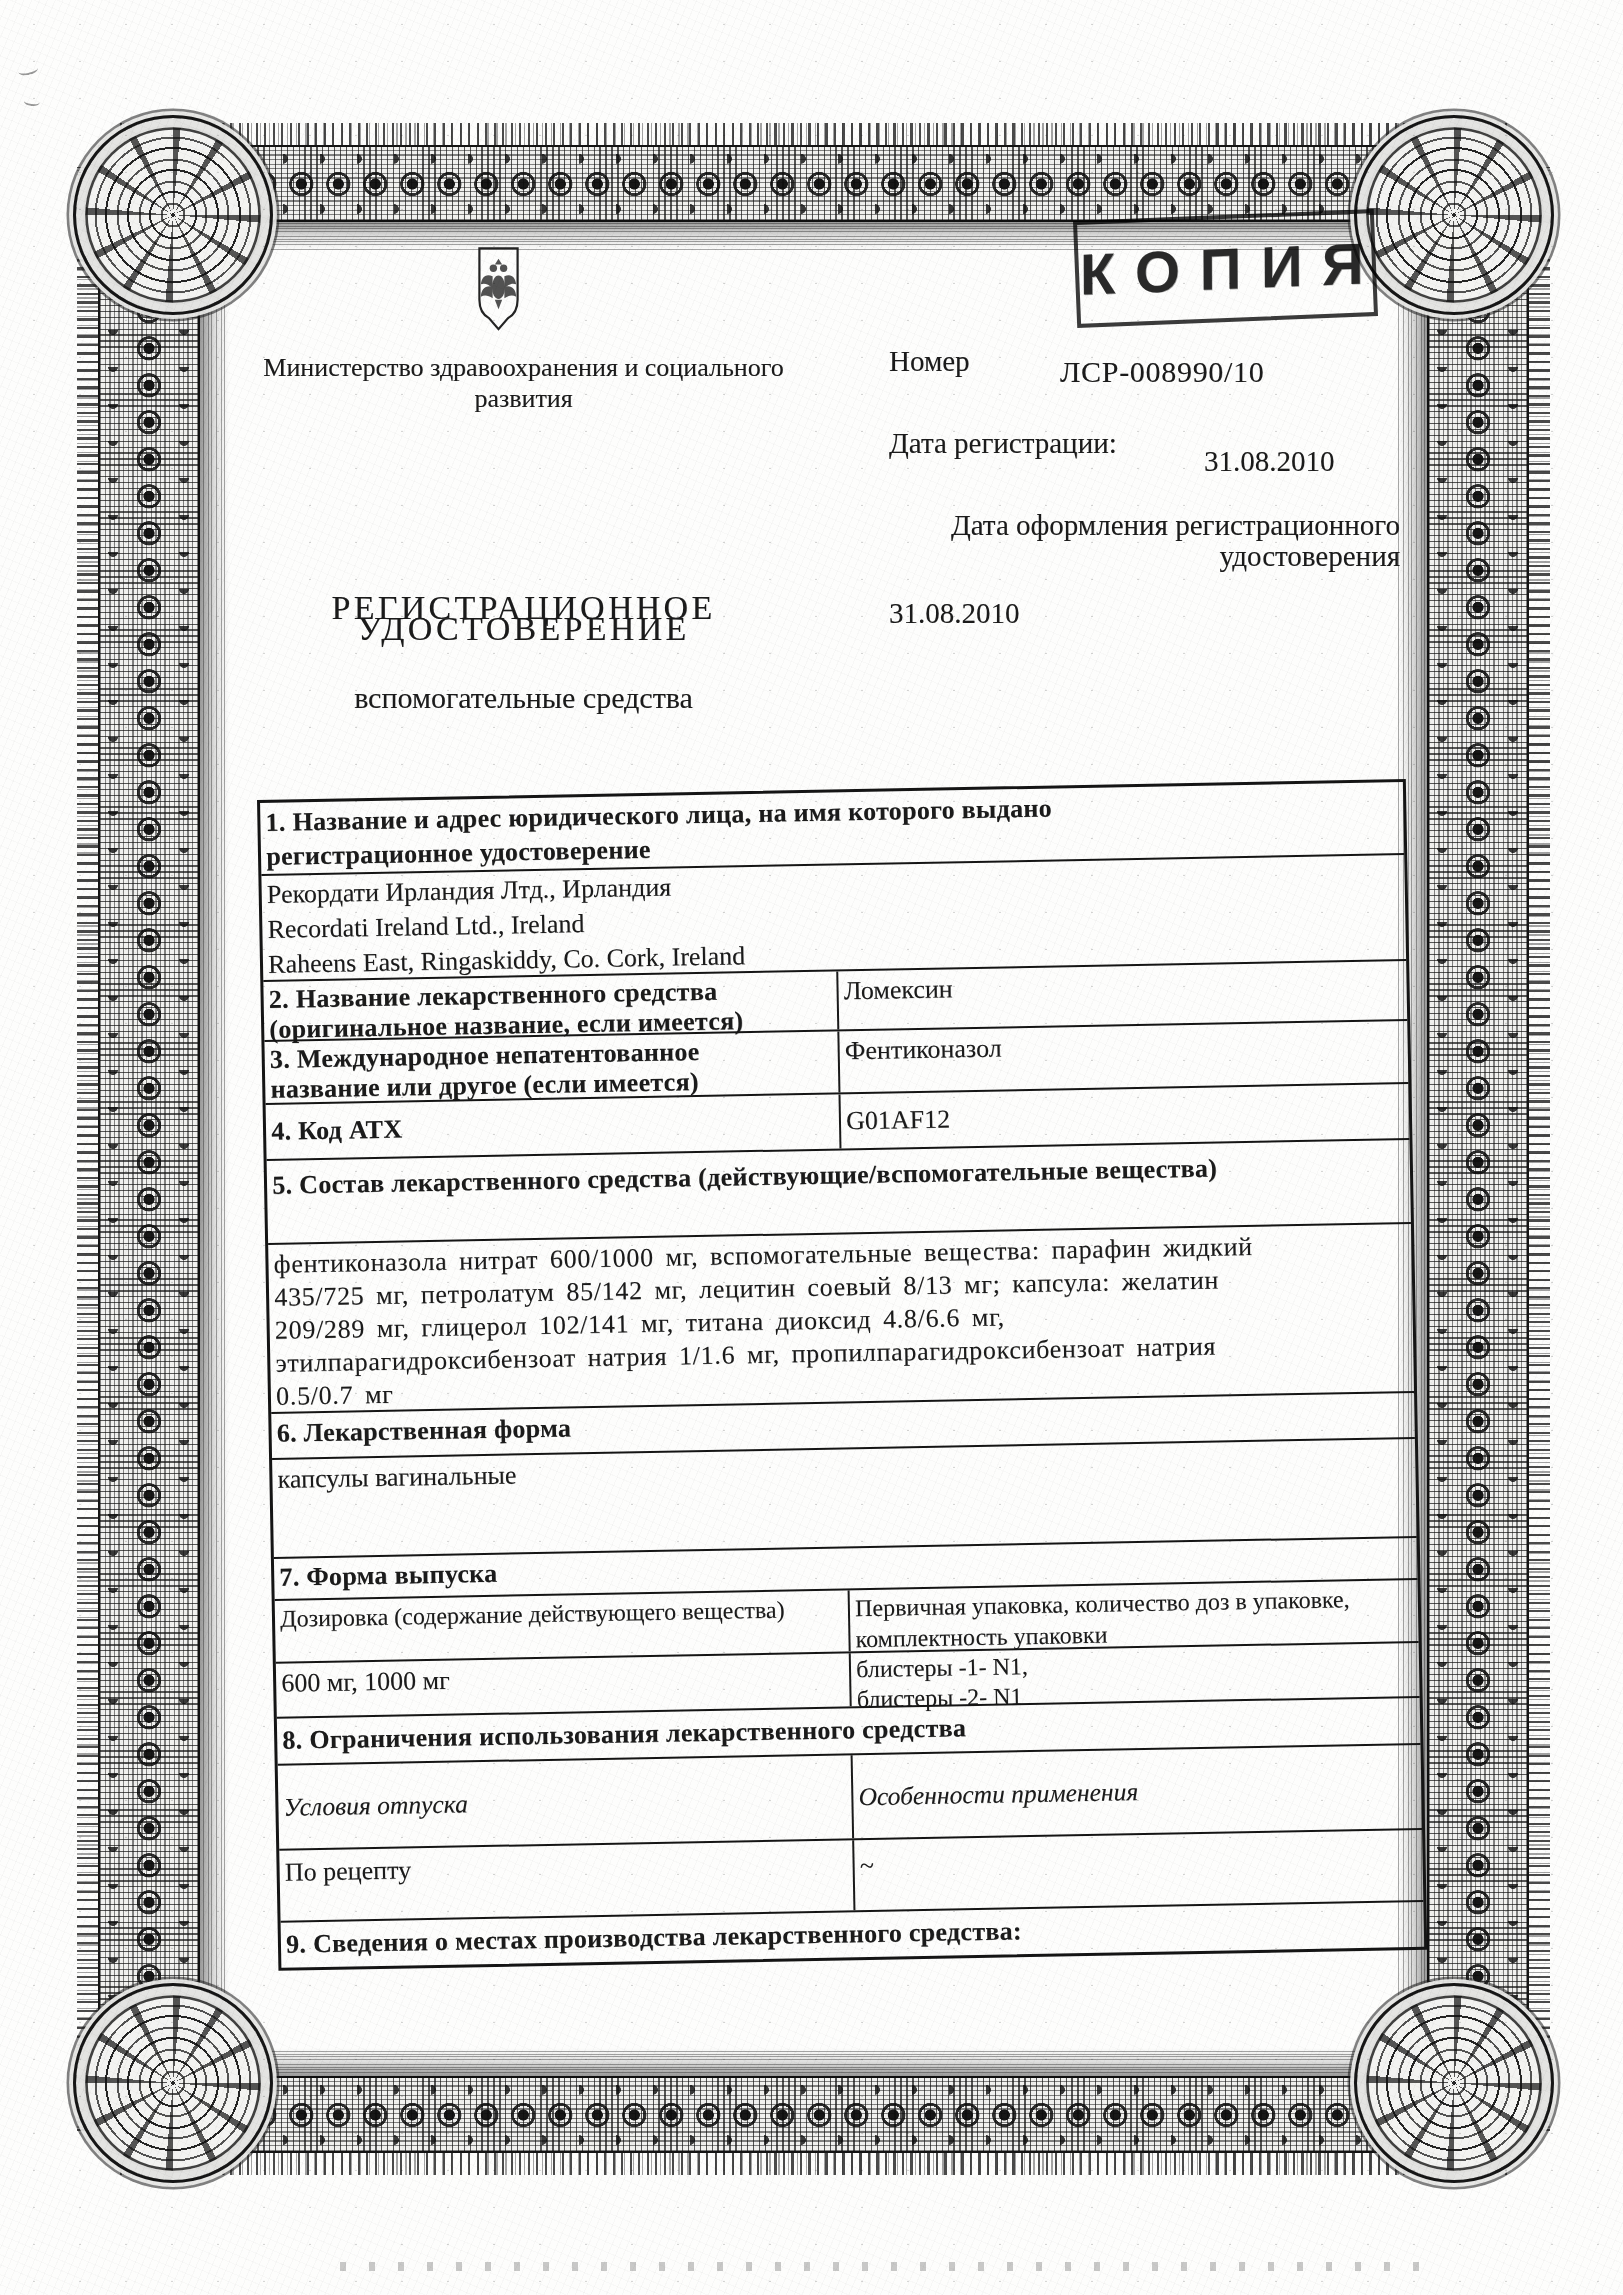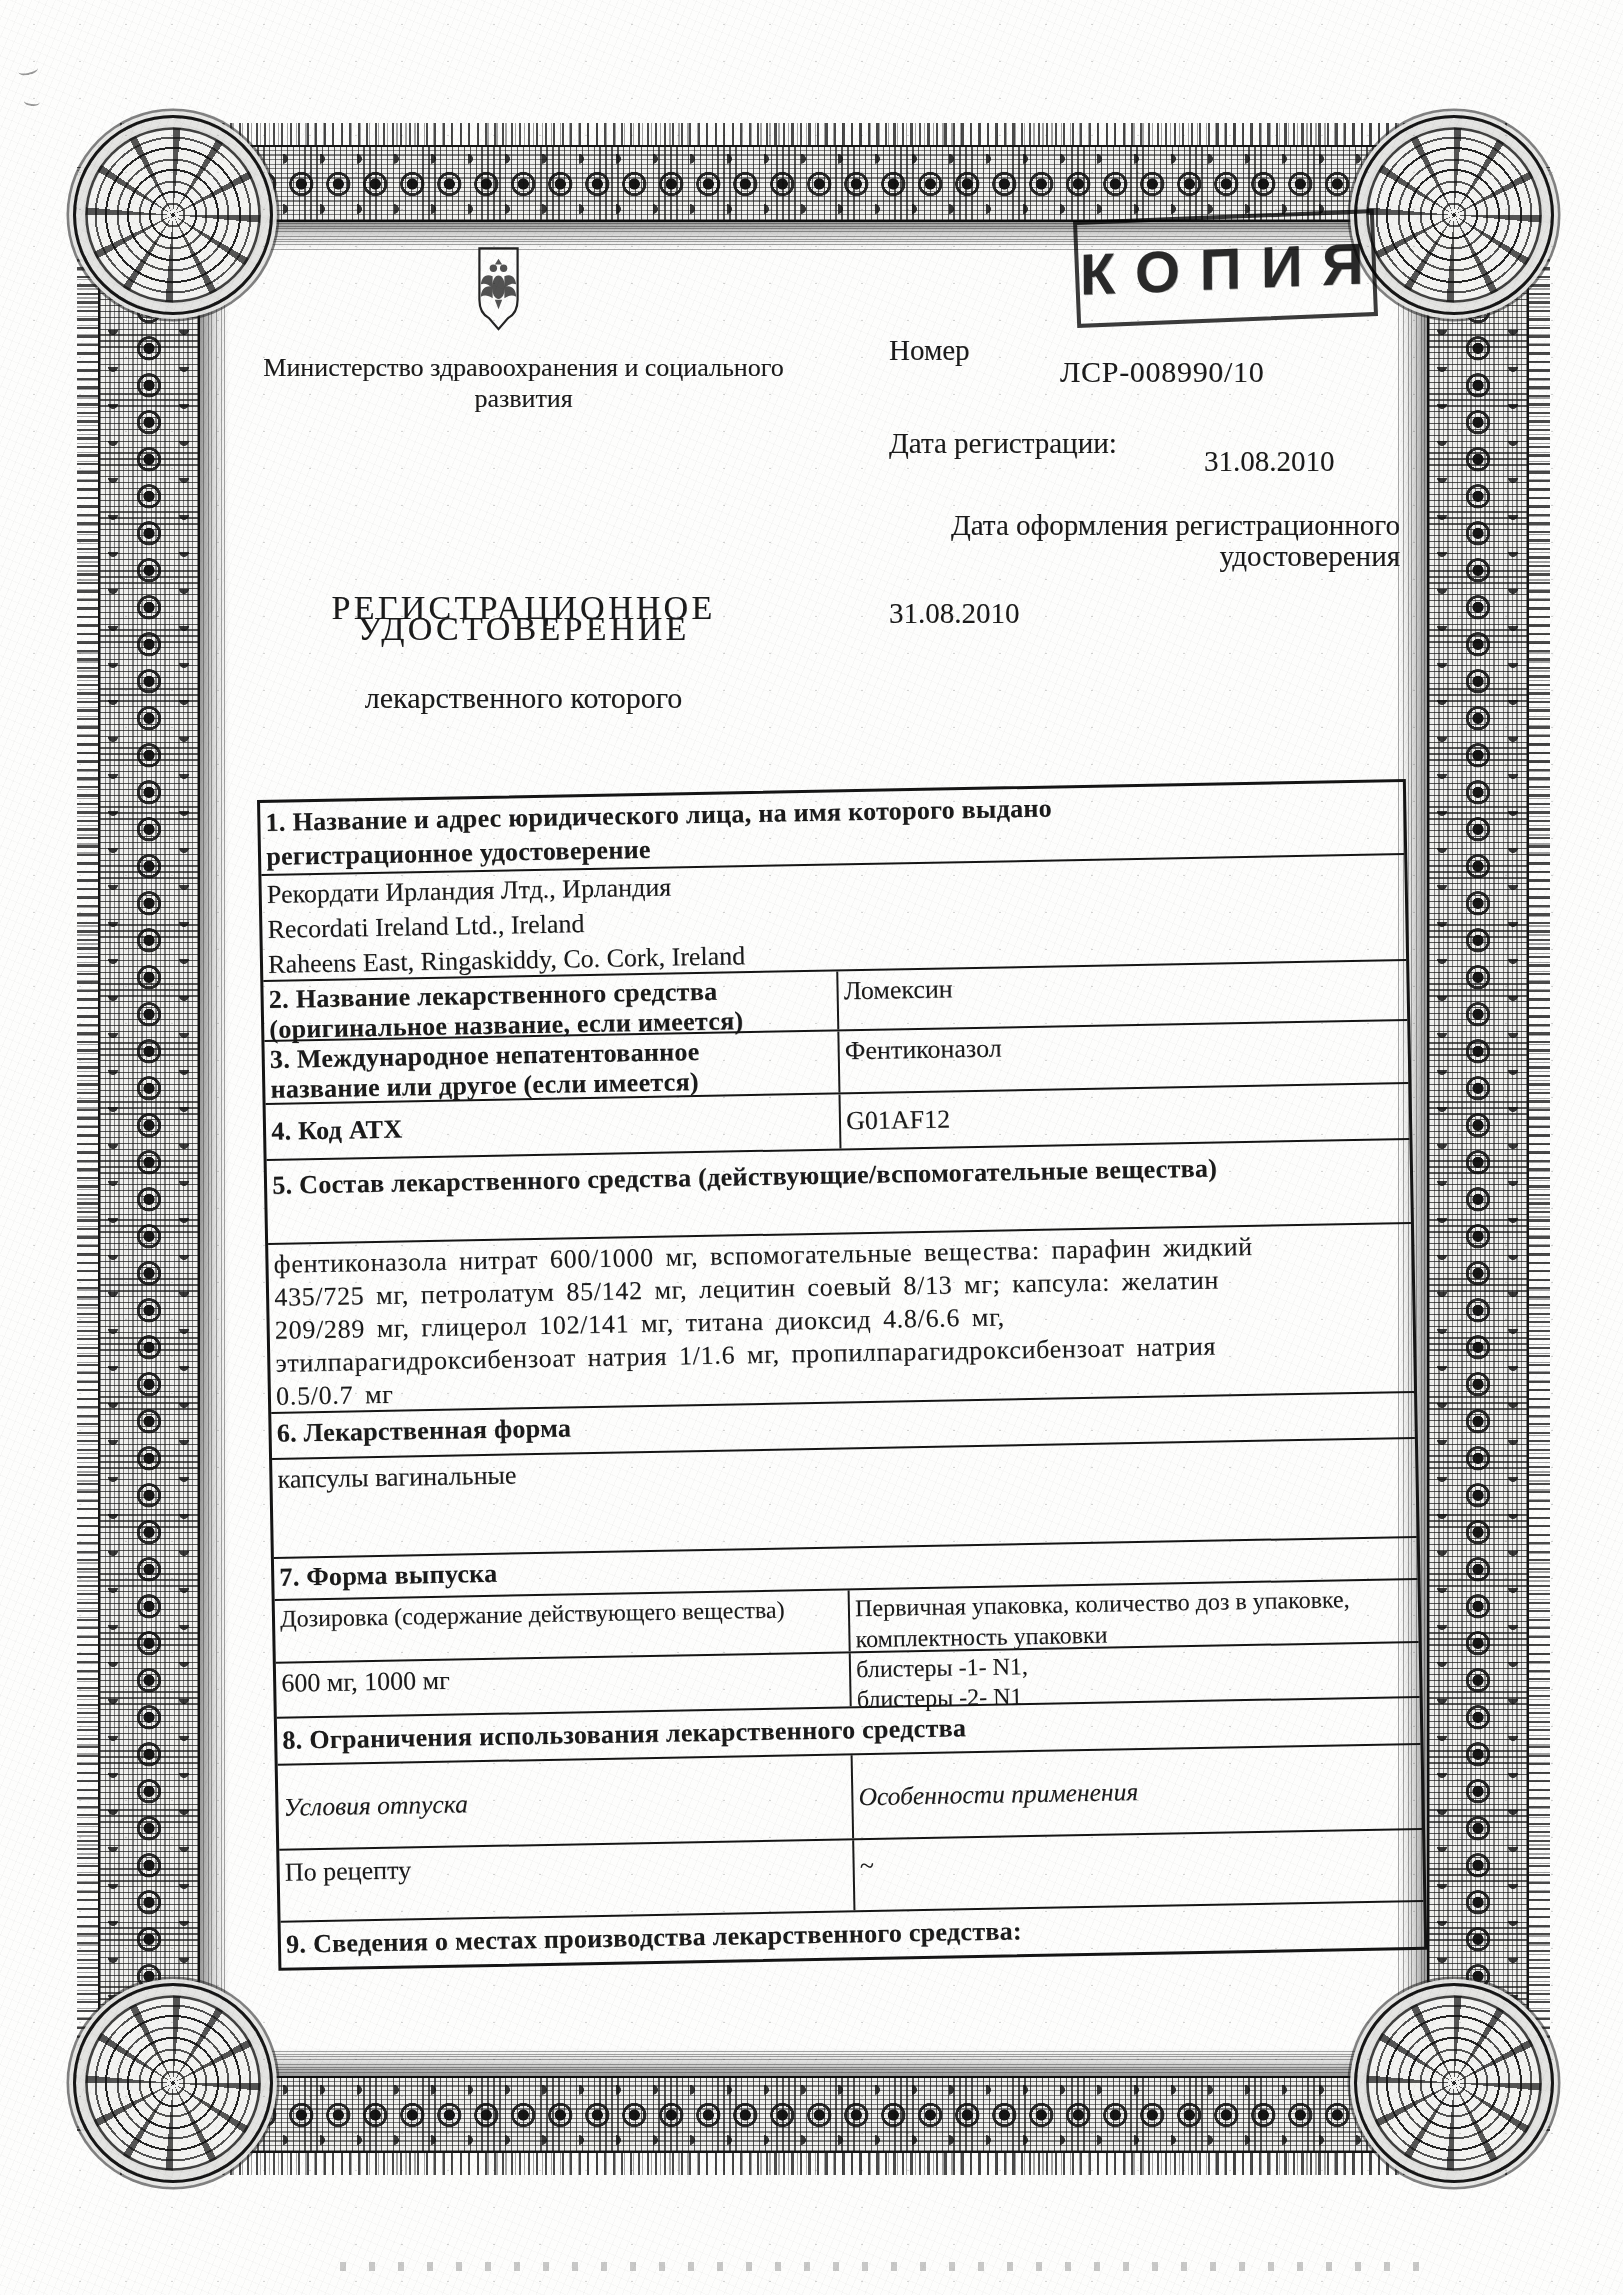--- a/index.html
+++ b/index.html
@@ -102,21 +102,21 @@
   
   .issuer { left:203px; width:641px; }
   .ministry { top:352px; font-size:26px; line-height:31px; }
   .federation { top:429px; font-size:26px; line-height:31px; }
   .service { top:473px; font-size:29px; line-height:38px; }
   .title1 { top:589px; font-size:34px; letter-spacing:3.3px; }
   .title2 { top:610px; font-size:34px; letter-spacing:3.3px; }
   .title3 { top:681px; font-size:30px; }
 
   .lbl { font-size:29px; }
-  .num-label { left:889px; top:334px; }
+  .num-label { left:889px; top:345px; }
   .num-value { left:1060px; top:355px; font-size:30px; letter-spacing:0.7px; }
   .date-label { left:889px; top:427px; }
   .date-value { left:1204px; top:445px; }
   .issue-label { left:889px; top:510px; line-height:31px; width:511px;text-align:right; }
   .issue-value { left:889px; top:597px; }
 
   
   .stamp {
     position:absolute; left:1075px; top:215px; width:293px; height:99px; z-index:20;
     border:4.6px solid rgba(32,32,32,.88); transform:rotate(-2.3deg);
@@ -210,21 +210,21 @@
       <path d="M40 42 C50 38 55 44 56 53 C51 51 46 53 40 58 Z"></path>
       <path d="M40 56 C51 54 56 61 56 70 C51 67 46 68 40 72 Z"></path>
       <path d="M27 74 L37 74 L32 87 Z"></path>
     </g>
   </svg>
 
   <div class="txt issuer ministry center pre ink">Министерство здравоохранения и социального
 развития</div>
   <div class="txt issuer title1 center ink">РЕГИСТРАЦИОННОЕ</div>
   <div class="txt issuer title2 center ink">УДОСТОВЕРЕНИЕ</div>
-  <div class="txt issuer title3 center ink">лекарственного которого</div>
+  <div class="txt issuer title3 center ink">вспомогательные средства</div>
 
   <div class="txt lbl num-label ink">Номер</div>
   <div class="txt num-value ink">ЛСР-008990/10</div>
   <div class="txt lbl date-label ink">Дата регистрации:</div>
   <div class="txt lbl date-value ink">31.08.2010</div>
   <div class="txt lbl issue-label pre ink">Дата оформления регистрационного
 удостоверения</div>
   <div class="txt lbl issue-value ink">31.08.2010</div>
 
   <div class="stamp">

